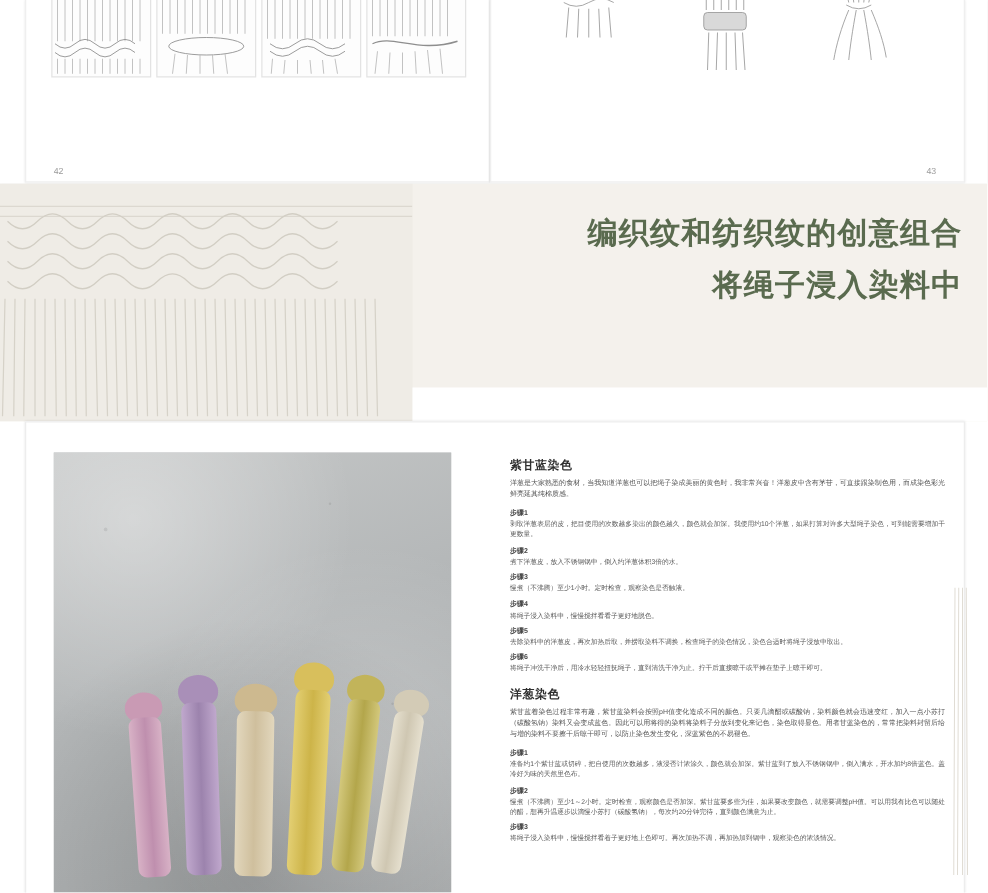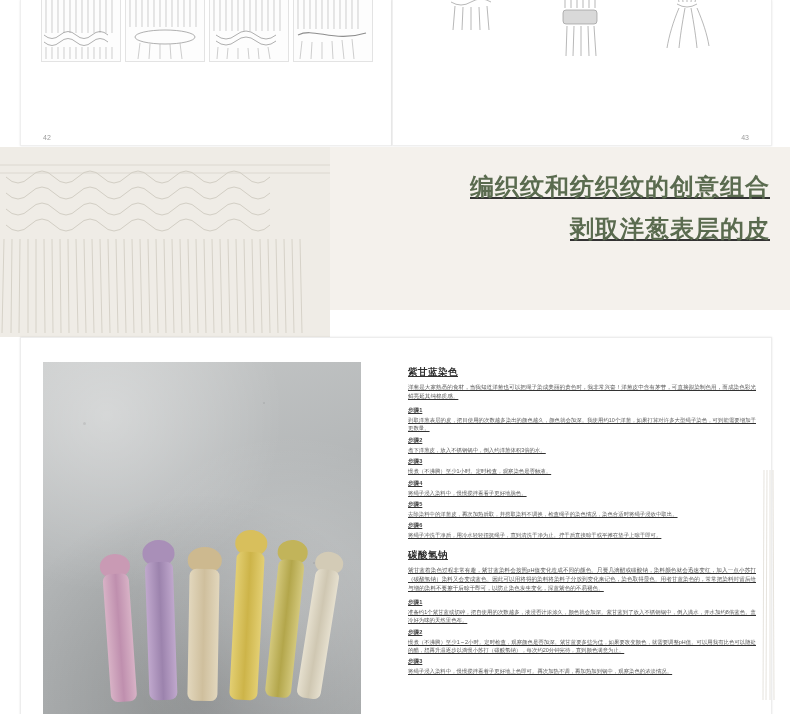--- a/index.html
+++ b/index.html
@@ -1,20 +1,20 @@
 <!DOCTYPE html>
 <html><head>
 <meta charset="utf-8">
 <style>
   html,body{margin:0;padding:0;background:#ffffff;}
   body{width:790px;height:714px;position:relative;overflow:hidden;
        font-family:"Liberation Sans","DejaVu Sans",sans-serif;color:#333;}
 
   
-  .abs{position:absolute;text-decoration:underline;}
+  .abs{position:absolute;}
   .page{background:#ffffff;box-shadow:0 0 2px rgba(0,0,0,.10);}
   .pagenum{position:absolute;bottom:4px;font-size:7px;color:#9b9b9b;}
 
   
   #top-spread{left:0;top:0;width:790px;height:147px;background:#ffffff;}
   #top-left-page{left:20px;top:0;width:370px;height:145px;background:#fff;
                  border:1px solid #efefef;border-top:none;}
   #top-right-page{left:392px;top:0;width:378px;height:145px;background:#fff;
                   border:1px solid #efefef;border-top:none;}
 
@@ -162,21 +162,21 @@
       </g>
       <g stroke="#d6d2c8">
         <path d="M4 92 L2 186 M12 92 L11 186 M20 92 L19 186 M28 92 L28 186 M36 92 L36 186 M44 92 L45 186 M52 92 L53 186 M60 92 L61 186 M68 92 L69 186 M76 92 L78 186 M84 92 L86 186 M92 92 L94 186 M100 92 L102 186 M108 92 L110 186 M116 92 L118 186 M124 92 L126 186 M132 92 L134 186 M140 92 L142 186 M148 92 L150 186 M156 92 L158 186 M164 92 L166 186 M172 92 L174 186 M180 92 L182 186 M188 92 L190 186 M196 92 L198 186 M204 92 L206 186 M212 92 L214 186 M220 92 L222 186 M228 92 L230 186 M236 92 L238 186 M244 92 L246 186 M252 92 L254 186 M260 92 L262 186 M268 92 L270 186 M276 92 L278 186 M284 92 L286 186 M292 92 L294 186 M300 92 L302 186"></path>
       </g>
     </g>
   </svg>
 </div>
 
 <div class="abs" id="banner-text">
   <div class="banner-line">编织纹和纺织纹的创意组合</div>
-  <div class="banner-line">剥取洋葱表层的皮</div>
+  <div class="banner-line">将绳子浸入染料中</div>
 </div>
 
 <div class="abs" id="banner-white-strip"></div>
 
 <div class="abs page" id="bottom-spread"></div>
 
 <div class="abs" id="photo-block">
   <div class="grain"></div>
   <div class="speck" style="left:40px;top:60px;width:3px;height:3px;"></div>
   <div class="speck" style="left:220px;top:40px;width:2px;height:2px;"></div>
@@ -228,21 +228,21 @@
   <p class="step-txt">慢煮（不沸腾）至少1小时。定时检查，观察染色是否触液。</p>
   <div class="step-lbl">步骤4</div>
   <p class="step-txt">将绳子浸入染料中，慢慢搅拌看看子更好地脱色。</p>
   <div class="step-lbl">步骤5</div>
   <p class="step-txt">去除染料中的洋葱皮，再次加热后取，并捞取染料不调换，检查绳子的染色情况，染色合适时将绳子浸放中取出。</p>
   <div class="step-lbl">步骤6</div>
   <p class="step-txt">将绳子冲洗干净后，用冷水轻轻扭抚绳子，直到清洗干净为止。拧干后直接晾干或平摊在垫子上晾干即可。</p>
 
   <div class="sec-gap"></div>
 
-  <h3 class="sec-title">碳酸氢钠</h3>
+  <h3 class="sec-title">洋葱染色</h3>
   <p class="sec-intro">紫甘蓝着染色过程非常有趣，紫甘蓝染料会按照pH值变化造成不同的颜色。只要几滴醋或碳酸钠，染料颜色就会迅速变红，加入一点小苏打（碳酸氢钠）染料又会变成蓝色。因此可以用将得的染料将染料子分放到变化来记色，染色取得显色。用者甘蓝染色的，常常把染料封留后给与增的染料不要擦干后晾干即可，以防止染色发生变化，深蓝紫色的不易褪色。</p>
 
   <div class="step-lbl">步骤1</div>
   <p class="step-txt">准备约1个紫甘蓝或切碎，把自使用的次数越多，液浸否计浓涂久，颜色就会加深。紫甘蓝到了放入不锈钢锅中，倒入满水，开水加约8倍蓝色。盖冷好为味的天然里色布。</p>
   <div class="step-lbl">步骤2</div>
   <p class="step-txt">慢煮（不沸腾）至少1～2小时。定时检查，观察颜色是否加深。紫甘蓝要多些为佳，如果要改变颜色，就需要调整pH值。可以用我有比色可以随处的醋，想再升温逐步以滴慢小苏打（碳酸氢钠），每次约20分钟完待，直到颜色满意为止。</p>
   <div class="step-lbl">步骤3</div>
   <p class="step-txt">将绳子浸入染料中，慢慢搅拌看着子更好地上色即可。再次加热不调，再加热加到锅中，观察染色的浓淡情况。</p>
 </div>
 

